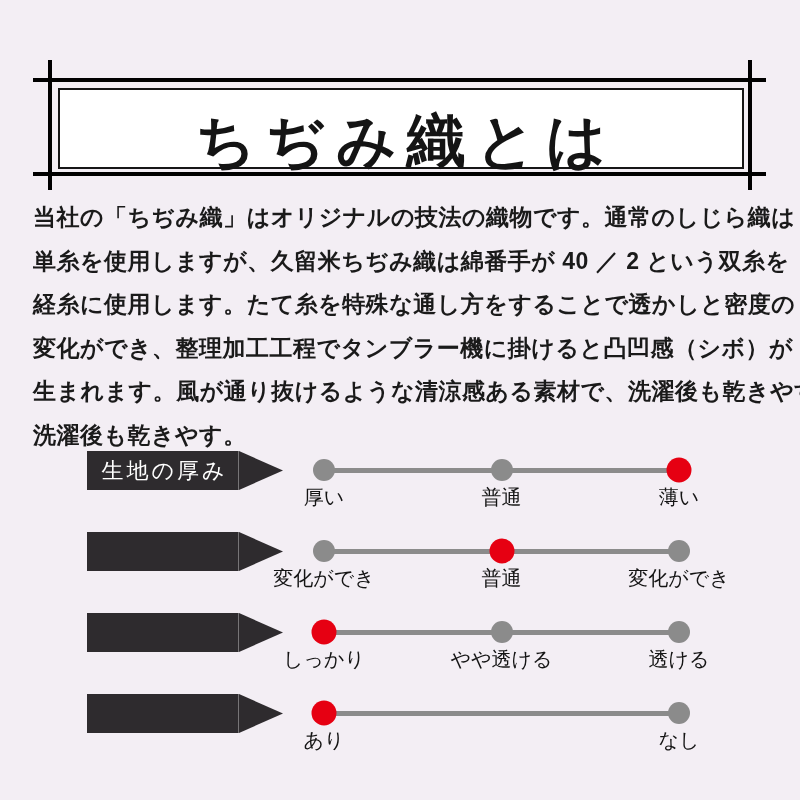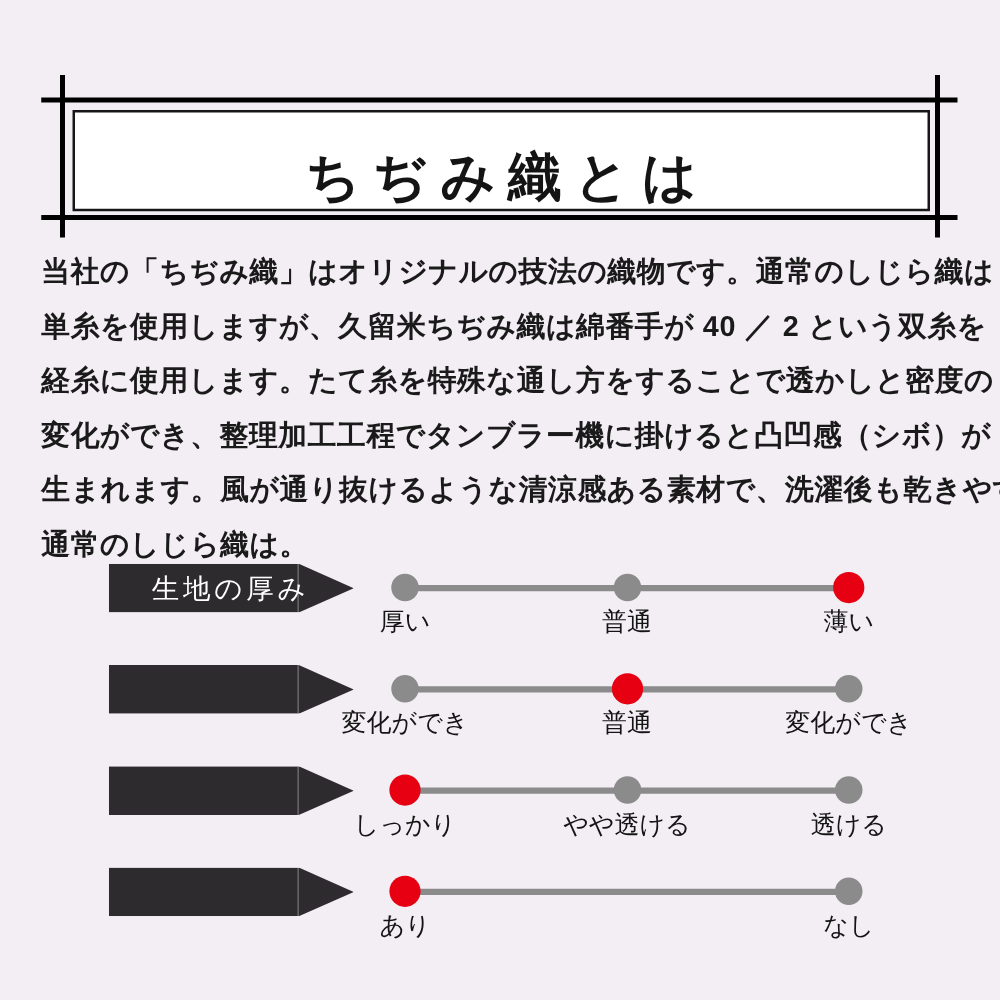--- a/index.html
+++ b/index.html
@@ -29,21 +29,21 @@
   .frame-line.v{top:60px;width:4px;height:130px}
   .frame-line.v.left{left:48px}
   .frame-line.v.right{left:748px}
   .title-box{
     position:absolute;left:58px;top:88px;width:686px;height:81px;
     background:#ffffff;border:2px solid #161616;
     display:flex;align-items:center;justify-content:center;
   }
   .title{
     font-family:"DejaVu Serif","Liberation Serif",serif;
-    font-size:43px;font-weight:600;color:var(--title-text);
+    font-size:59px;font-weight:600;color:var(--title-text);
     letter-spacing:10px;text-indent:10px;white-space:nowrap;margin-top:26px;
   }
 
   
   .description{position:absolute;left:33px;top:196px;width:736px}
   .desc-line{
     font-size:23px;font-weight:700;line-height:43.5px;
     letter-spacing:0.5px;color:#1a1a1a;white-space:nowrap;
   }
 
@@ -58,21 +58,21 @@
   .arrow-label{
     position:absolute;left:87px;top:9px;width:196px;height:39px;
     background:var(--arrow-bg);
     clip-path:polygon(0 0,152px 0,196px 50%,152px 100%,0 100%);
   }
   .arrow-text{
     position:absolute;left:0;top:0;width:152px;height:39px;
     display:flex;align-items:center;justify-content:center;
     font-family:"DejaVu Serif","Liberation Serif",serif;
     font-size:22px;color:var(--arrow-text);
-    letter-spacing:3px;text-indent:3px;white-space:nowrap;margin-left:20px;
+    letter-spacing:3px;text-indent:3px;white-space:nowrap;
   }
   .arrow-seam{
     position:absolute;left:151px;top:0;bottom:0;width:1px;
     background:rgba(255,255,255,.35);
   }
 
   .track{position:absolute;left:324px;top:0;width:355px;height:81px}
   .track-line{
     position:absolute;left:0;right:0;top:26px;height:5px;
     background:var(--track);
@@ -107,21 +107,21 @@
       <h1 class="title">ちぢみ織とは</h1>
     </div>
   </header>
 
   <section class="description">
     <p class="desc-line">当社の「ちぢみ織」はオリジナルの技法の織物です。通常のしじら織は</p>
     <p class="desc-line">単糸を使用しますが、久留米ちぢみ織は綿番手が 40 ／ 2 という双糸を</p>
     <p class="desc-line">経糸に使用します。たて糸を特殊な通し方をすることで透かしと密度の</p>
     <p class="desc-line">変化ができ、整理加工工程でタンブラー機に掛けると凸凹感（シボ）が</p>
     <p class="desc-line">生まれます。風が通り抜けるような清涼感ある素材で、洗濯後も乾きやす</p>
-    <p class="desc-line">通常のしじら織は。</p>
+    <p class="desc-line">洗濯後も乾きやす。</p>
   </section>
 
   <section class="scales">
 
     <div class="scale-row r0">
       <div class="arrow-label">
         <span class="arrow-text">生地の厚み</span>
         <i class="arrow-seam"></i>
       </div>
       <div class="track">

